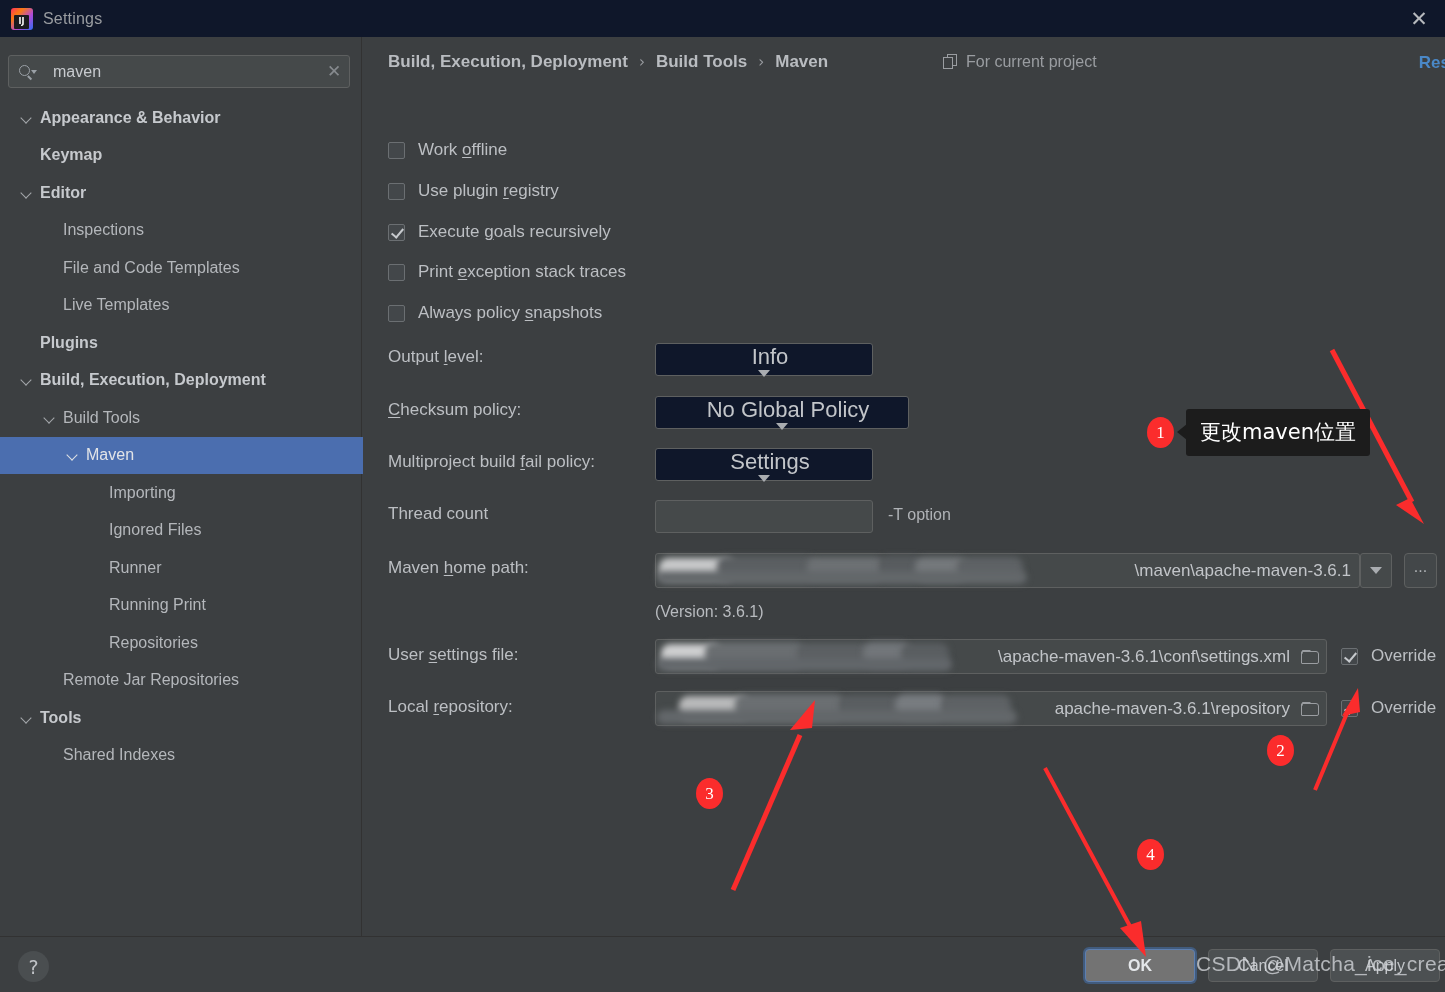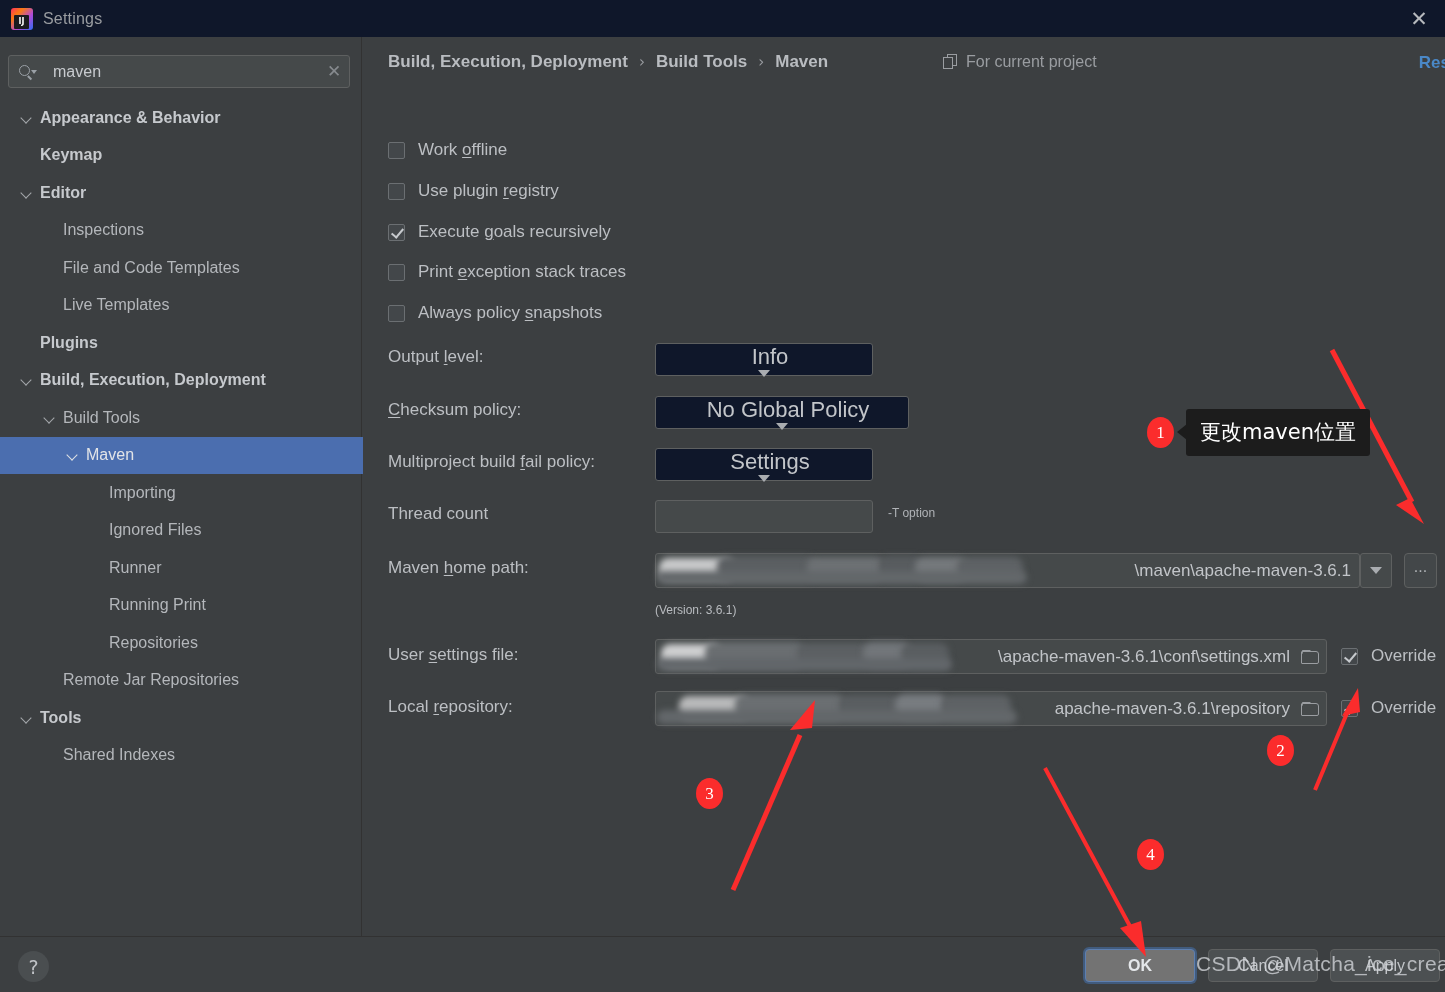--- a/index.html
+++ b/index.html
@@ -184,21 +184,21 @@
   }
   .combo .arrow::after {
     content: ""; width: 0; height: 0;
     border-left: 6px solid transparent; border-right: 6px solid transparent;
     border-top: 7px solid #a9acb0;
   }
   .textfield {
     position: absolute; height: 33px; background: #45494a;
     border: 1px solid #5e6060; border-radius: 3px;
   }
-  .hint { position: absolute; font-size: 12px; color: #b0b3b7; white-space: nowrap; }
+  .hint { position: absolute; font-size: 16px; color: #b0b3b7; white-space: nowrap; }
 
   
   .pathfield {
     position: absolute; height: 35px; background: #45494a;
     border: 1px solid #5e6060; border-radius: 3px;
     display: flex; align-items: center; overflow: hidden;
   }
   .pathtext {
     flex: 1 1 auto; text-align: right; color: #c2c5c9; font-size: 17px;
     white-space: nowrap; padding-right: 8px; overflow: hidden;

